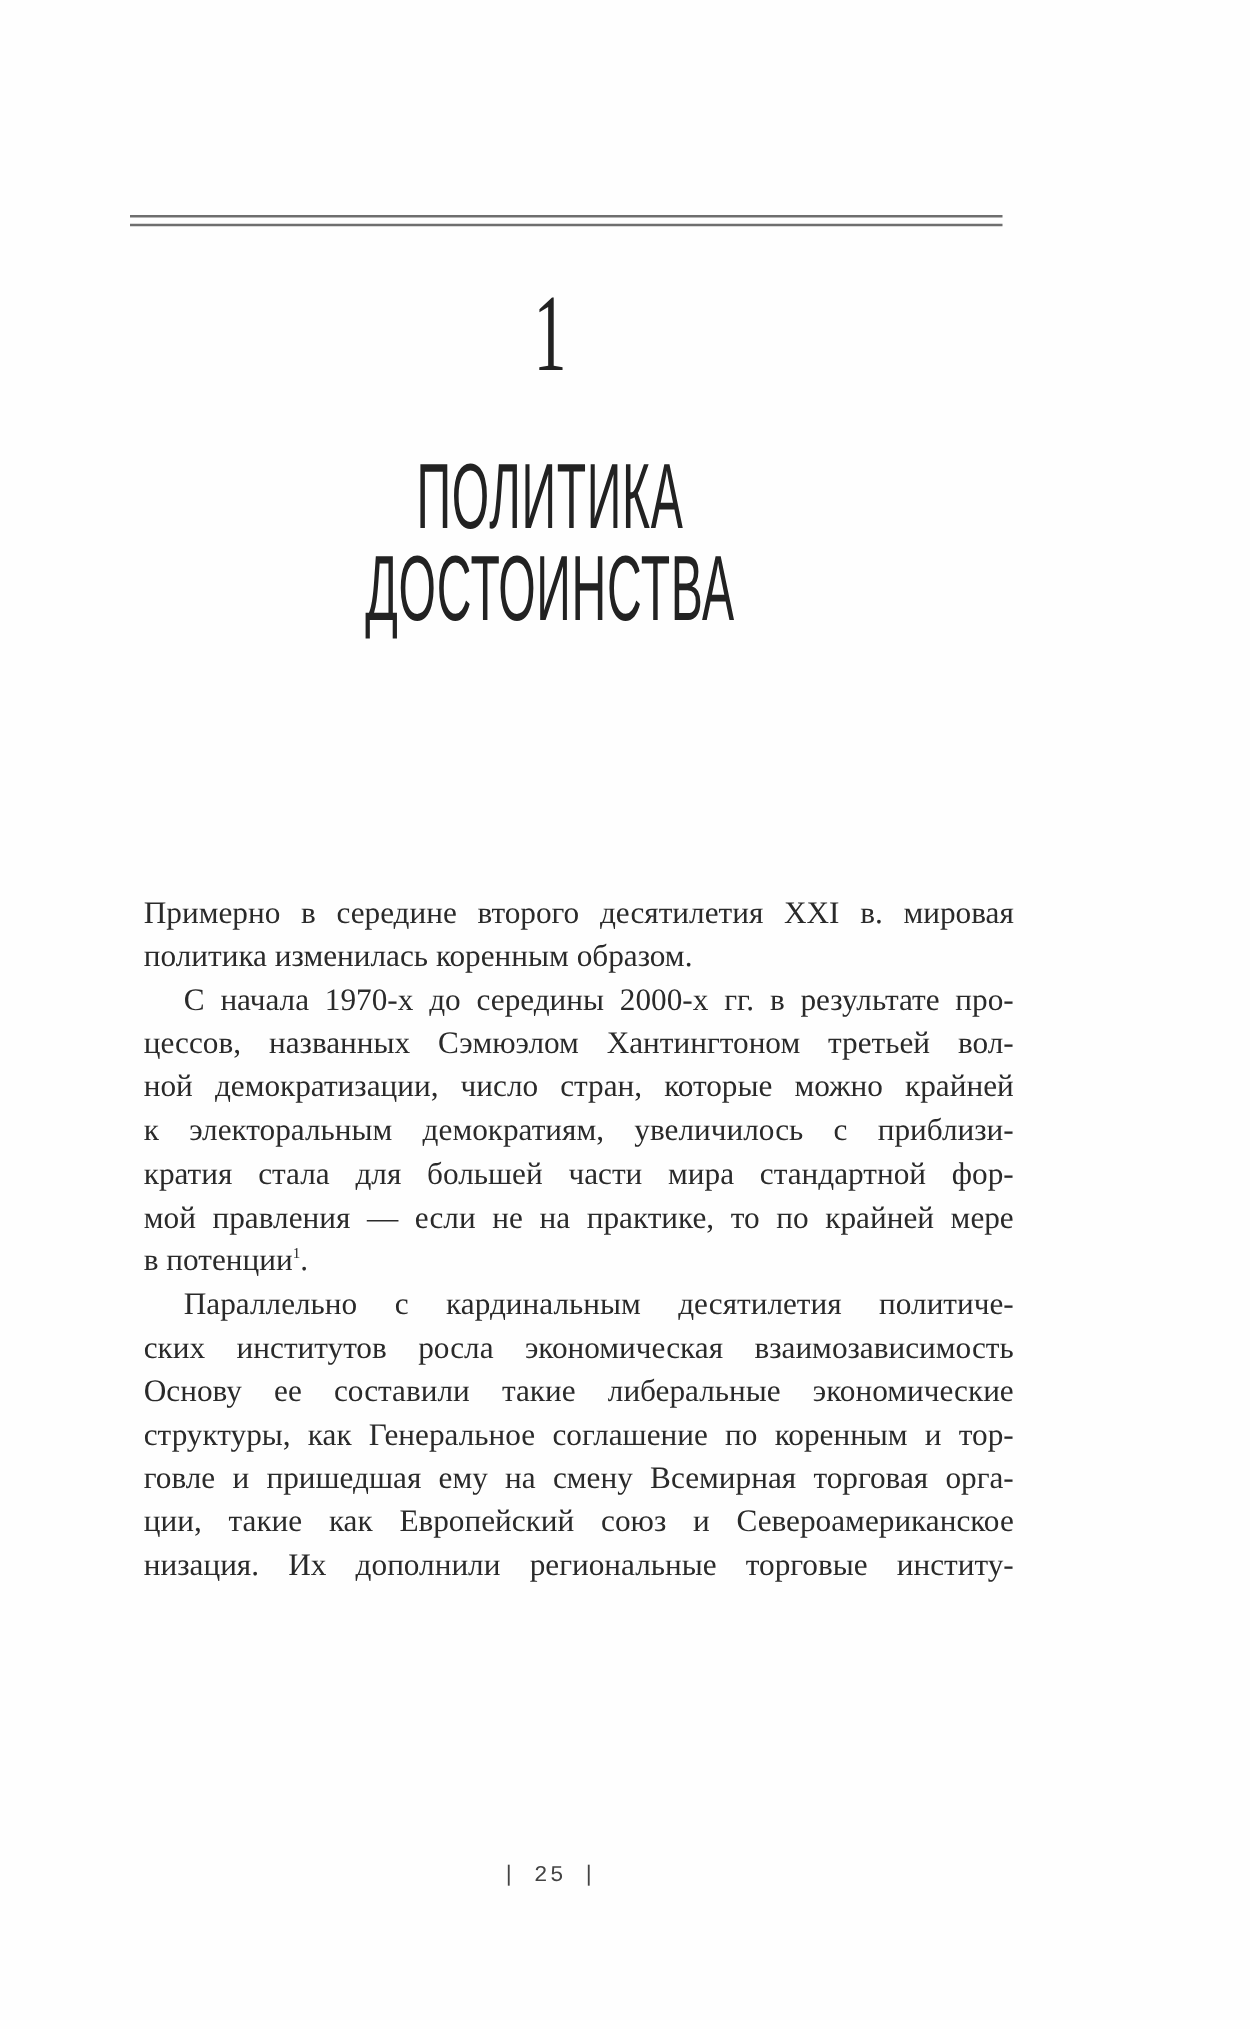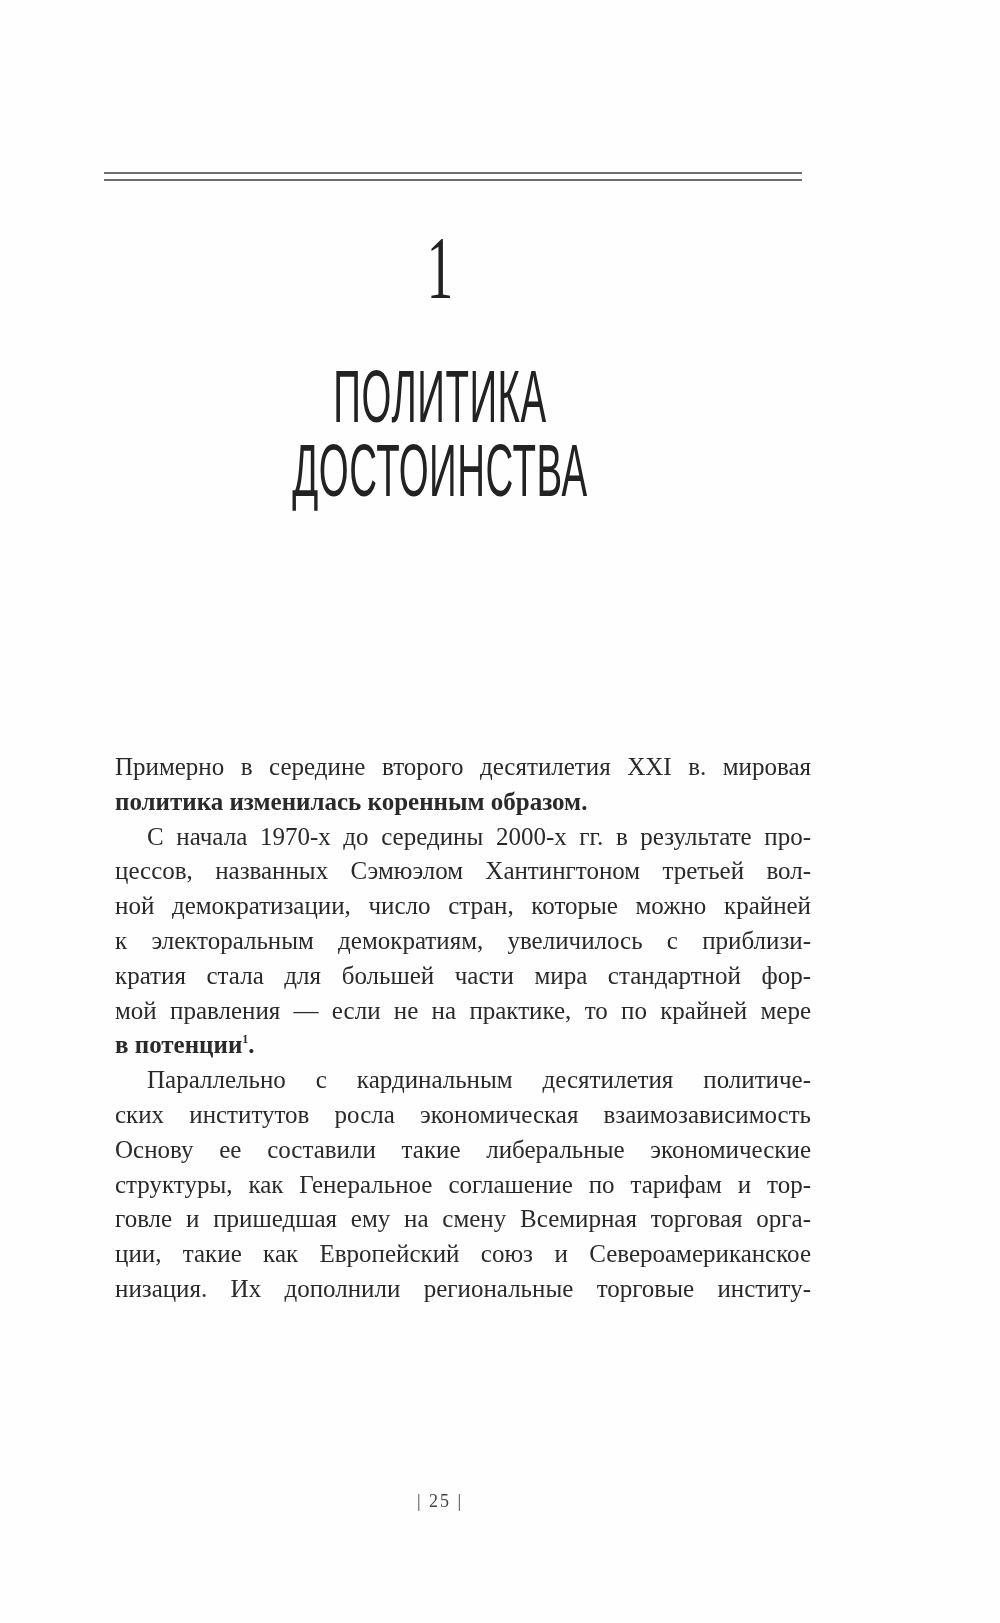--- a/index.html
+++ b/index.html
@@ -13,31 +13,31 @@
       font-family: "Liberation Serif", serif; font-size: 88px; font-weight: 300;
       color: #222; line-height: 1; transform: scaleX(0.6);
     }
     .chapter-title {
       position: absolute; top: 360px; left: 0; width: 880px; text-align: center;
       font-family: "Liberation Sans", sans-serif; font-size: 74px; font-weight: 400;
       color: #222; letter-spacing: 1px; line-height: 1;
       transform: scaleX(0.52); transform-origin: 440px 0;
     }
     .body-text {
-      position: absolute; top: 750px; left: 115px; width: 696px;
+      position: absolute; top: 714px; left: 115px; width: 696px;
       font-family: "Liberation Serif", serif; font-size: 25px; line-height: 34.8px;
       color: #2a2a2a;
     }
     .line { display: block; white-space: nowrap; text-align: justify; text-align-last: justify; }
-    .line.last { text-align-last: left; font-weight: bold; }
+    .line.last { text-align-last: left; }
     .indent { padding-left: 32px; }
     sup { font-size: 12px; vertical-align: 10px; line-height: 0; }
     .folio {
       position: absolute; top: 1491px; left: 0; width: 880px; text-align: center;
-      font-family: Liberation Serif, serif; font-size: 18px; color: #444; letter-spacing: 2px;
+      font-family: Liberation Mono, monospace; font-size: 18px; color: #444; letter-spacing: 2px;
     }
   </style>
 </head>
 <body>
 
 <div class="page">
   <div class="rule top"></div>
   <div class="rule bottom"></div>
 
   <div class="chapter-num">1</div>
@@ -54,21 +54,21 @@
       <span class="line">ной демократизации, число стран, которые можно крайней</span>
       <span class="line">к электоральным демократиям, увеличилось с приблизи-</span>
       <span class="line">кратия стала для большей части мира стандартной фор-</span>
       <span class="line">мой правления — если не на практике, то по крайней мере</span>
       <span class="line last"><span>в потенции</span><sup>1</sup><span>.</span></span>
     </div>
     <div>
       <span class="line indent">Параллельно с кардинальным десятилетия политиче-</span>
       <span class="line">ских институтов росла экономическая взаимозависимость</span>
       <span class="line">Основу ее составили такие либеральные экономические</span>
-      <span class="line">структуры, как Генеральное соглашение по тарифам и тор-</span>
+      <span class="line">структуры, как Генеральное соглашение по коренным и тор-</span>
       <span class="line">говле и пришедшая ему на смену Всемирная торговая орга-</span>
       <span class="line">ции, такие как Европейский союз и Североамериканское</span>
       <span class="line">низация. Их дополнили региональные торговые институ-</span>
     </div>
   </div>
 
   <div class="folio">| 25 |</div>
 </div>
 
 </body></html>

